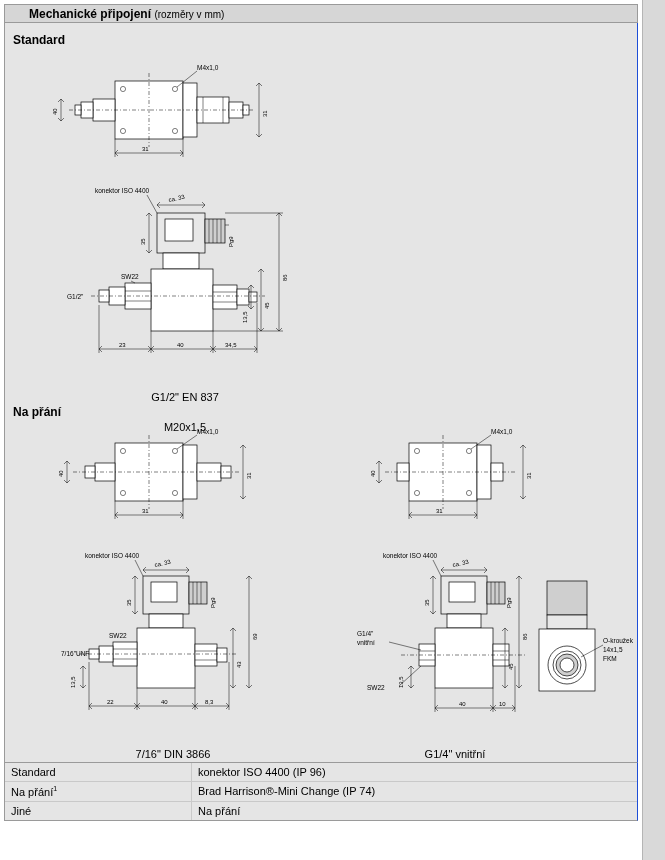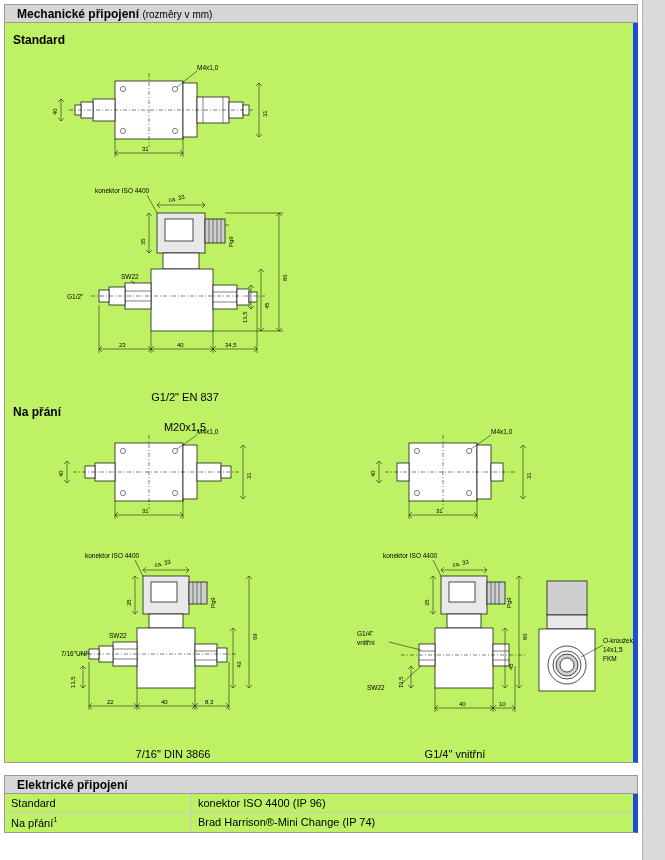--- a/index.html
+++ b/index.html
@@ -37,35 +37,35 @@
     left: 4px;
     top: 4px;
     width: 634px;
   }
   
   .section-bar {
     background: #d6d6d6;
     border: 1px solid #9a9a9a;
     height: 19px;
     line-height: 19px;
-    padding-left: 12px;
+    padding-left: 24px;
     font-weight: bold;
     font-size: 12px;
     color: #000;
     box-sizing: border-box;
   }
   .section-bar .sub {
     font-weight: normal;
     font-size: 10px;
   }
   .panel {
     border-left: 1px solid #9a9a9a;
-    border-right: 5px solid #1d4ed8;
+    border-right: 1px solid #1d4ed8;
     border-bottom: 1px solid #9a9a9a;
-    background: #bef264;
+    background: #e5e5e5;
     position: relative;
     box-sizing: border-box;
   }
   .drawing-area {
     position: relative;
     height: 740px;
   }
   .grp-title {
     position: absolute;
     font-weight: bold;
@@ -412,33 +412,34 @@
         <line class="ln-thin" x1="56" y1="84" x2="78" y2="72"></line>
         <text class="lbltxt" x="78" y="70">O-kroužek</text>
         <text class="lbltxt" x="78" y="79">14x1,5</text>
         <text class="lbltxt" x="78" y="88">FKM</text>
       </svg>
 
       <div class="caption" style="left:370px; top:725px; width:160px;">G1/4" vnitřní</div>
 
     </div>
 
-    <div class="section-bar" style="margin-top:12px;">
-      <span>Elektrické připojení</span>
-    </div>
 
     <div class="panel">
       <table class="tbl">
         <tbody>
           <tr>
             <td>Standard</td>
             <td>konektor ISO 4400 (IP 96)</td>
           </tr>
           <tr>
             <td><span>Na přání</span><span class="sup">1</span></td>
             <td>Brad Harrison®-Mini Change (IP 74)</td>
           </tr>
+          <tr>
+            <td>Jiné</td>
+            <td>Na přání</td>
+          </tr>
         </tbody>
       </table>
     </div>
 
   </div>
 </div>
 
 </body></html>

